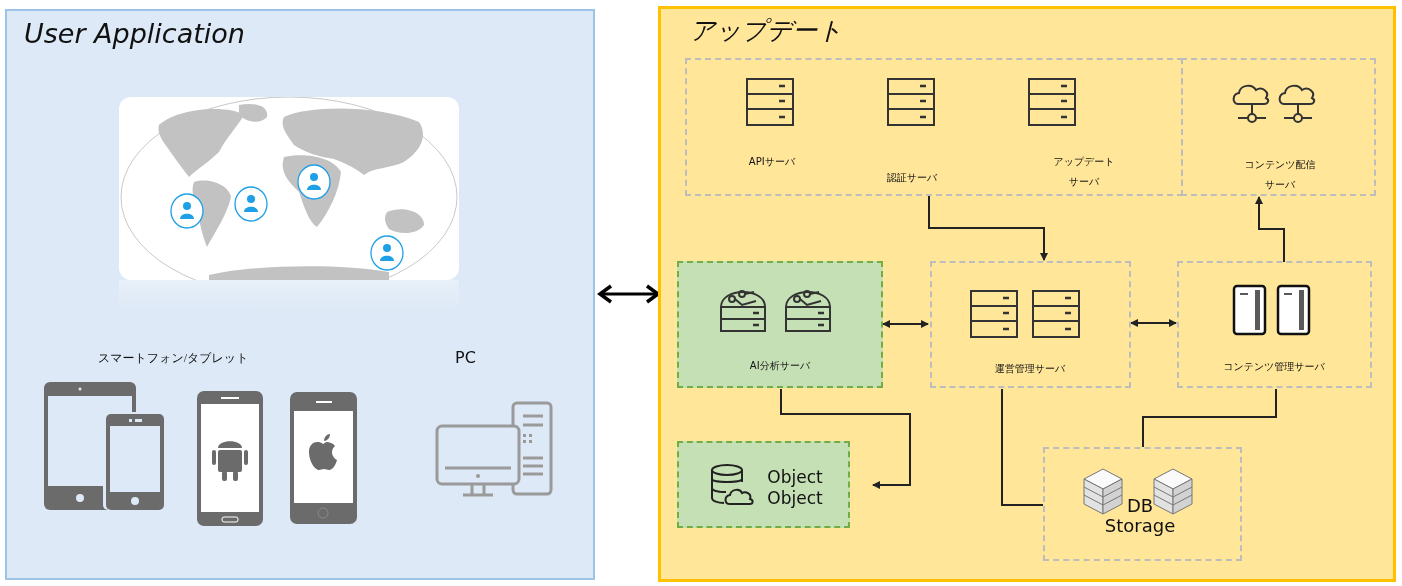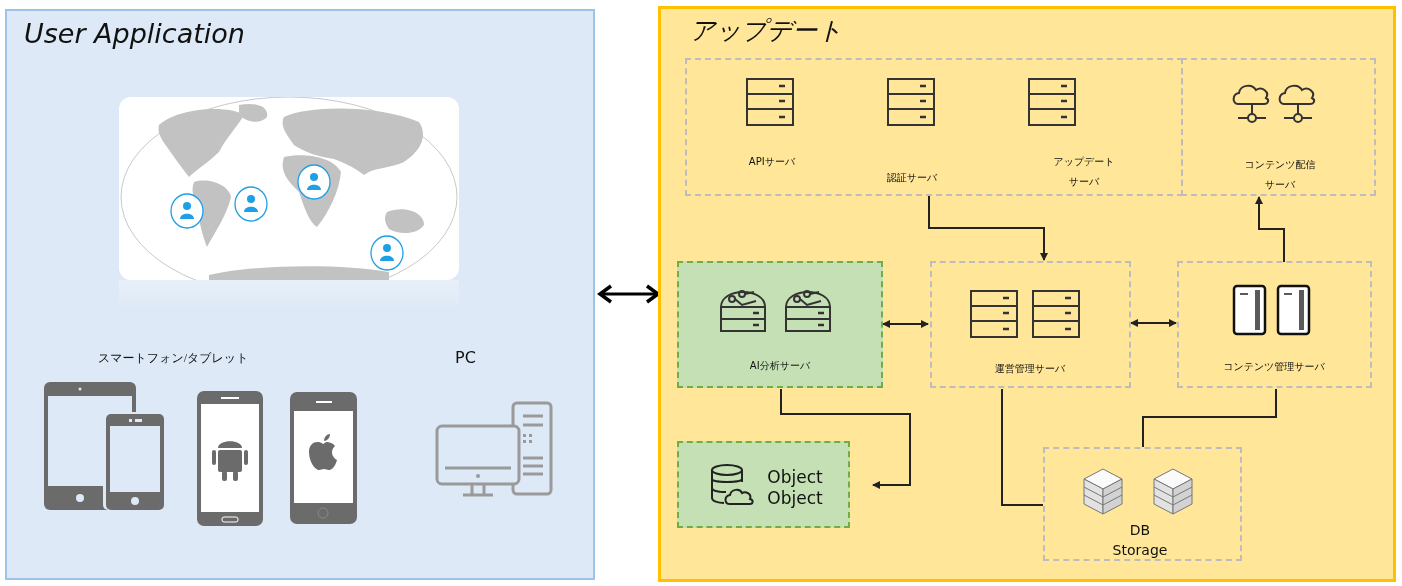--- a/index.html
+++ b/index.html
@@ -324,16 +324,16 @@
       <path d="M90,1 L109,11 L90,21 L71,11Z" fill="#fafafa"></path>
       <path d="M71,11 L90,21 L90,46 L71,36Z" fill="#e2e2e2"></path>
       <path d="M109,11 L90,21 L90,46 L109,36Z" fill="#d2d2d2"></path>
       <line x1="71" y1="19" x2="90" y2="29"></line>
         <line x1="71" y1="27" x2="90" y2="37"></line>
       <line x1="109" y1="19" x2="90" y2="29"></line>
         <line x1="109" y1="27" x2="90" y2="37"></line>
     </g>
   </svg>
 </div>
-<div class="abs lbl" style="left:1090px;top:520px;width:100px;font-size:14px;line-height:20px;">
+<div class="abs lbl" style="left:1090px;top:496px;width:100px;font-size:18px;line-height:20px;">
   <div>DB</div>
   <div>Storage</div>
 </div>
 
 </body></html>

